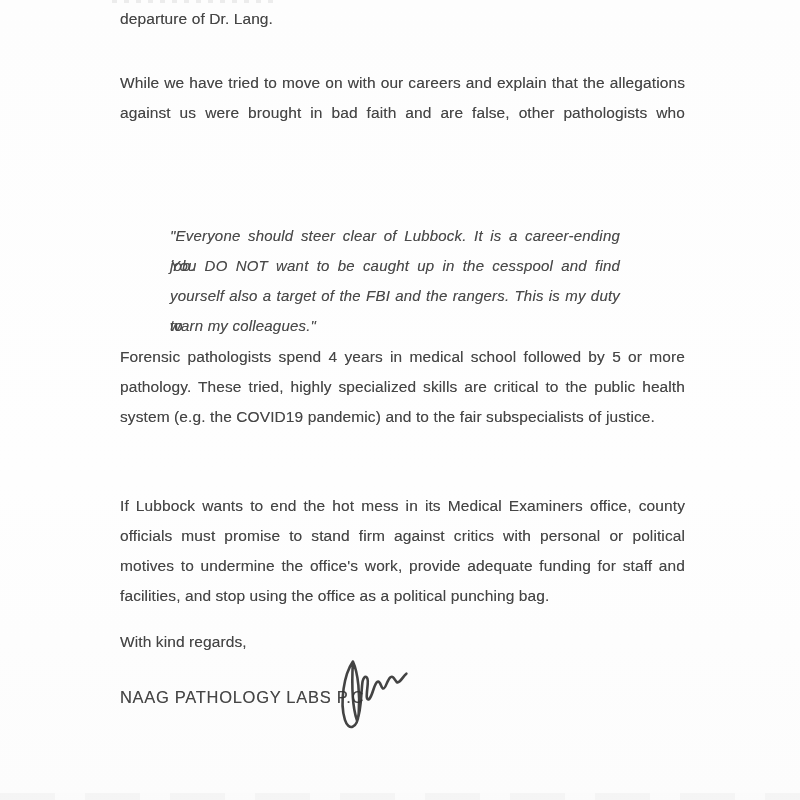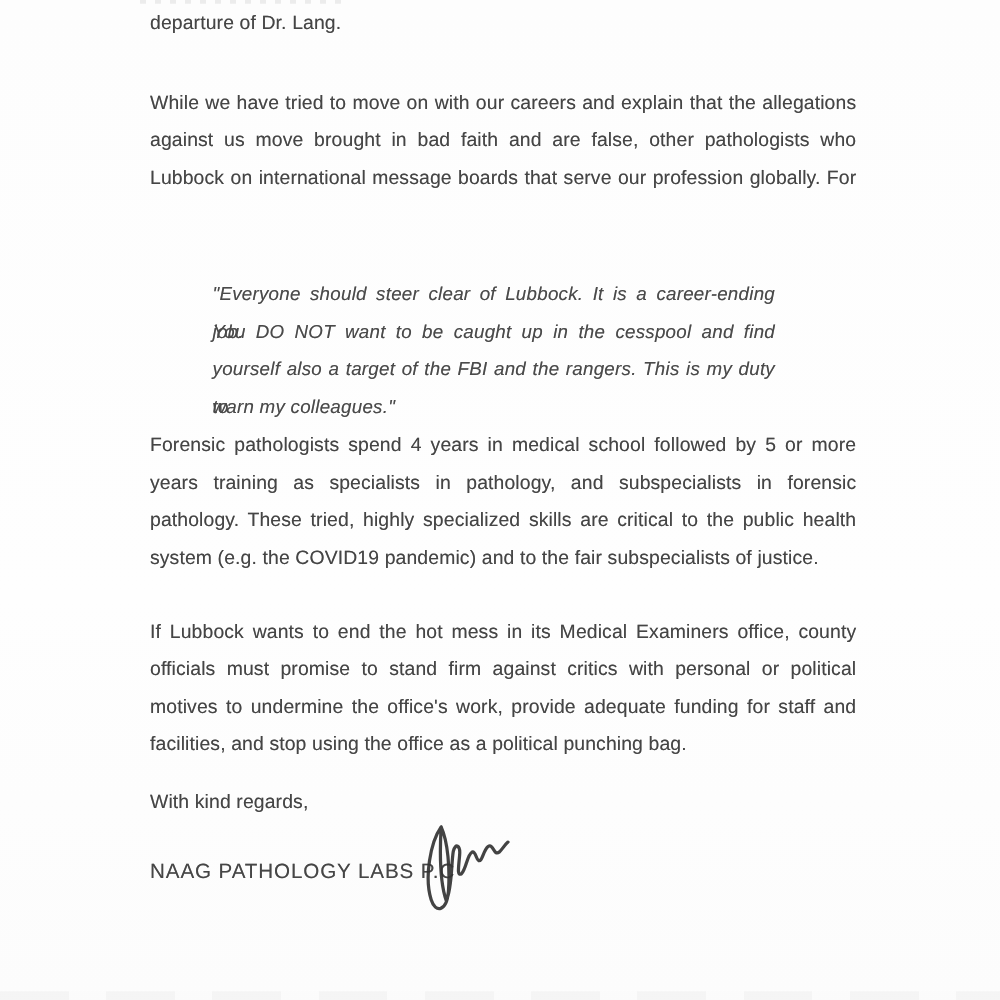--- a/index.html
+++ b/index.html
@@ -49,34 +49,32 @@
 <div class="page">
 
   <div class="top-remnant"></div>
 
   <div class="para" style="top:4px">
     <div class="ln">departure of Dr. Lang.</div>
   </div>
 
   <div class="para" style="top:68px">
     <div class="ln just">While we have tried to move on with our careers and explain that the allegations</div>
-    <div class="ln just">against us move brought in bad faith and are false, other pathologists who</div>
-    <div class="ln just">Lubbock on international message boards that serve our profession globally.  For</div>
+    <div class="ln just">against us were brought in bad faith and are false, other pathologists who</div>
   </div>
 
   <div class="para quote" style="top:221px">
     <div class="ln just">"Everyone should steer clear of Lubbock. It is a career-ending job.</div>
     <div class="ln just">You DO NOT want to be caught up in the cesspool and find</div>
     <div class="ln just">yourself also a target of the FBI and the rangers. This is my duty to</div>
     <div class="ln">warn my colleagues."</div>
   </div>
 
   <div class="para" style="top:342px">
     <div class="ln just">Forensic pathologists spend 4 years in medical school followed by 5 or more</div>
-    <div class="ln just">years training as specialists in pathology, and subspecialists in forensic</div>
     <div class="ln just">pathology.  These tried, highly specialized skills are critical to the public health</div>
     <div class="ln">system (e.g. the COVID19 pandemic) and to the fair subspecialists of justice.</div>
   </div>
 
   <div class="para" style="top:491px">
     <div class="ln just">If Lubbock wants to end the hot mess in its Medical Examiners office, county</div>
     <div class="ln just">officials must promise to stand firm against critics with personal or political</div>
     <div class="ln just">motives to undermine the office's work, provide adequate funding for staff and</div>
     <div class="ln">facilities, and stop using the office as a political punching bag.</div>
   </div>

